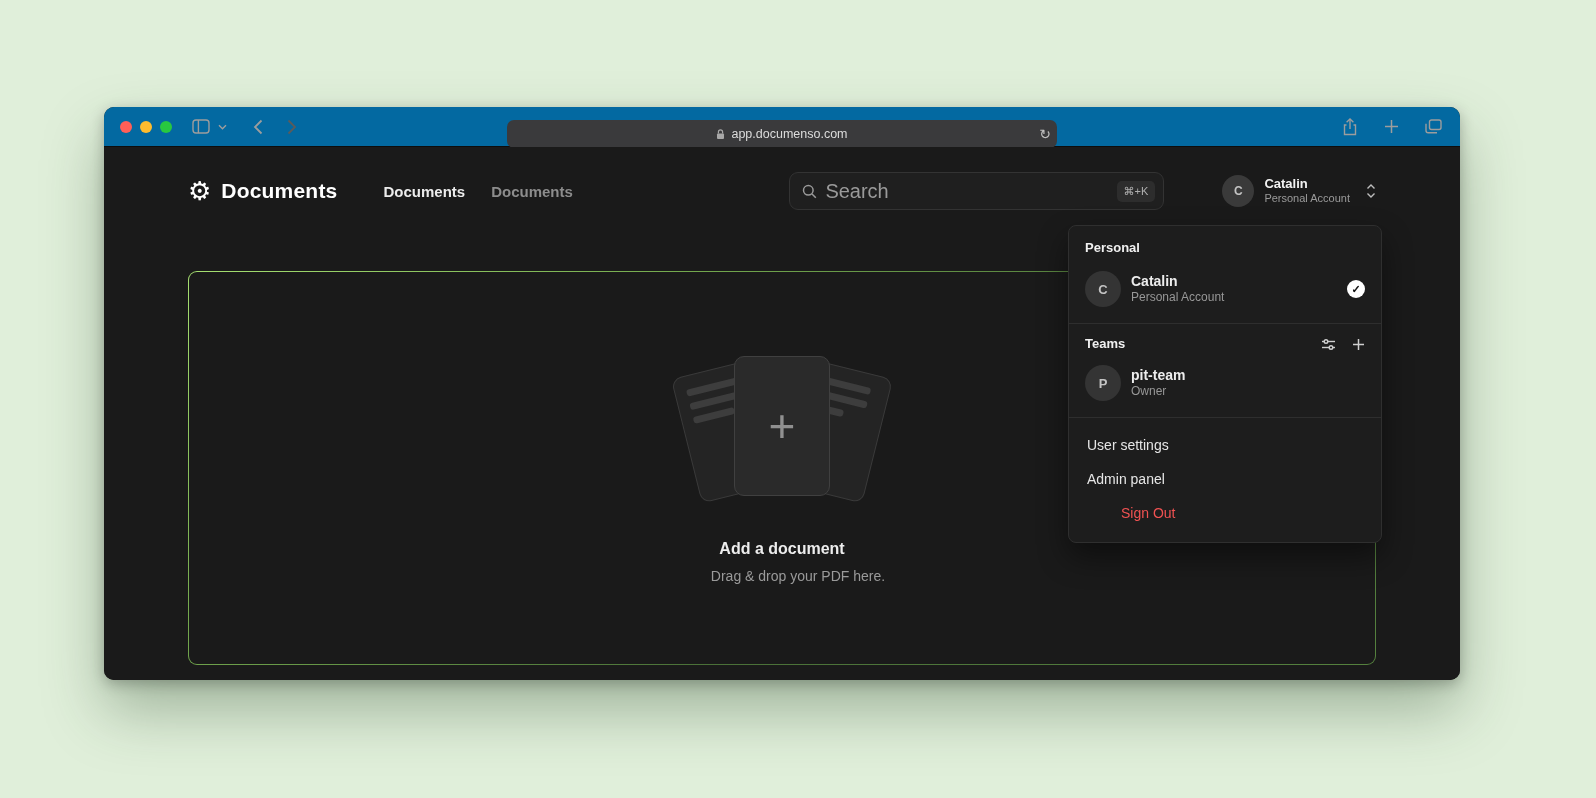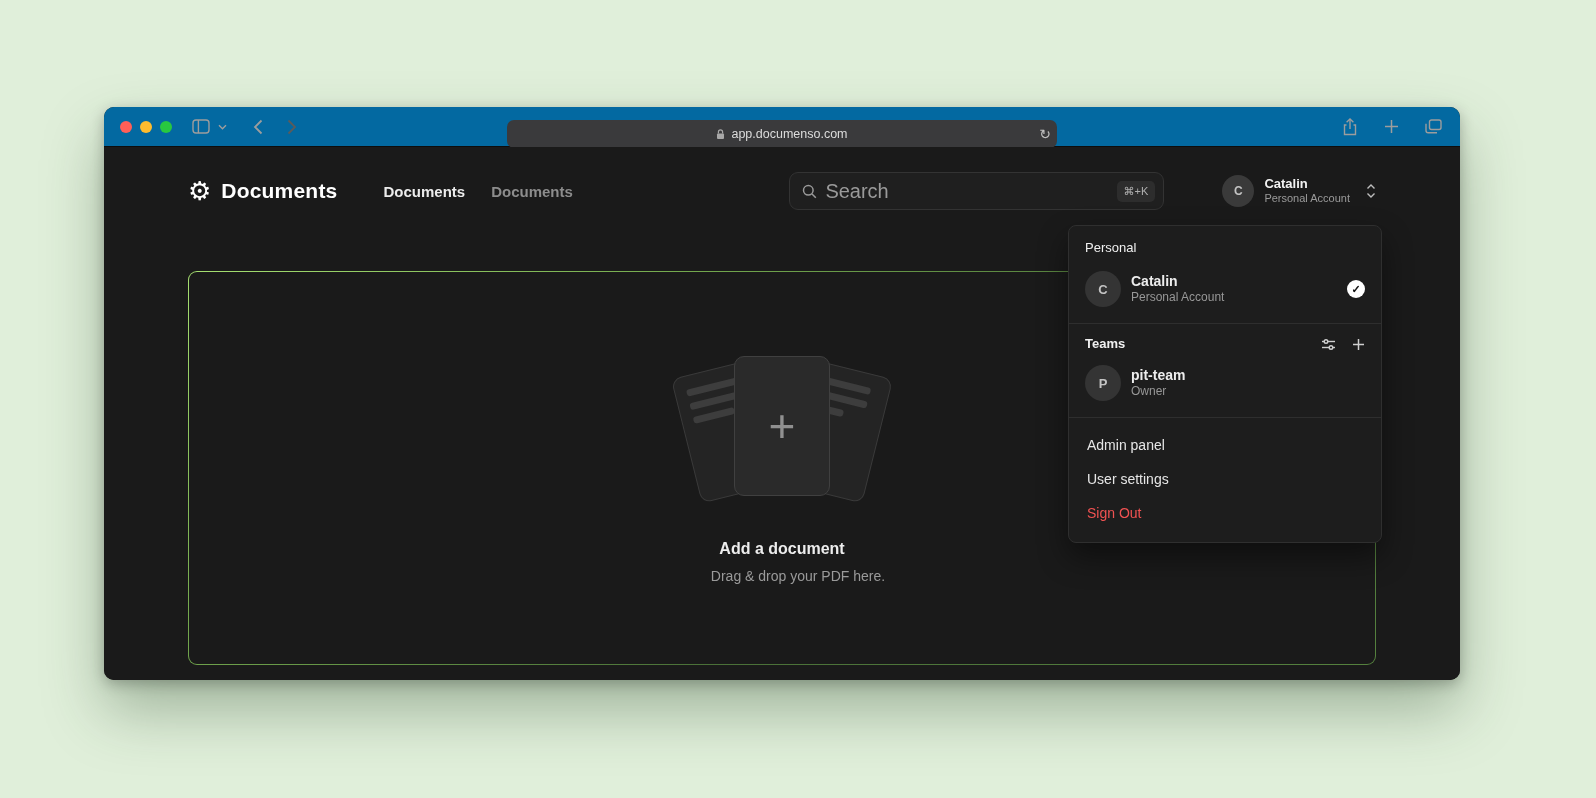--- a/index.html
+++ b/index.html
@@ -102,40 +102,40 @@
   }
   .bigplus { font-size:46px; font-weight:200; color:#909090; line-height:1; }
   .dz-title { color:#ededed; font-size:16px; font-weight:700; }
   .dz-sub { color:#9a9a9a; font-size:14px; margin-top:10px;margin-left:32px; }
   
   .menu {
     position:absolute; top:78px; right:78px; width:314px; z-index:20;
     background:#1d1d1d; border:1px solid #2f2f2f; border-radius:8px;
     padding:12px; box-shadow:0 14px 30px rgba(0,0,0,.45);
   }
-  .menu-label { color:#f0f0f0; font-size:13px; font-weight:400; padding:2px 4px 10px; }
+  .menu-label { color:#f0f0f0; font-size:13px; font-weight:700; padding:2px 4px 10px; }
   .menu-row { display:flex; align-items:center; gap:10px; padding:6px 4px; border-radius:6px; cursor:pointer; }
   .menu-row .avatar { width:36px; height:36px; font-size:13px; background:#343434; }
   .row-name { color:#ededed; font-size:14px; font-weight:600; line-height:1.3; }
   .row-sub { color:#979797; font-size:12px; line-height:1.3; }
   .check {
     margin-left:auto; width:18px; height:18px; border-radius:50%; background:#fff;
     color:#111; font-size:11px; font-weight:700; display:flex; align-items:center; justify-content:center;
   }
   .menu-div { height:1px; background:#2e2e2e; margin:10px -12px; }
   .teams-head { display:flex; align-items:flex-end; padding:2px 4px 8px; }
   .teams-head .menu-label2 { color:#f0f0f0; font-size:13px; font-weight:700; }
   .teams-icons { margin-left:auto; display:flex; gap:16px; }
   .mini-btn { background:none; border:none; color:#cfcfcf; cursor:pointer; display:flex; padding:0; }
   .menu-item {
     display:block; width:100%; text-align:left; background:none; border:none;
     color:#e6e6e6; font-size:14px; padding:9px 6px; border-radius:6px; cursor:pointer;
     font-family:"Liberation Sans", sans-serif;
   }
-  .menu-item.danger { color:#f05252; }
+  .menu-item.danger { color:#f05252;margin-left:34px; }
 </style>
 </head>
 <body>
 
 <div class="desktop">
   <div class="window">
 
     <div class="titlebar">
       <div class="lights">
         <span class="light red"></span>
@@ -297,20 +297,20 @@
         <div class="menu-row">
           <span class="avatar">P</span>
           <span>
             <span class="row-name" style="display:block">pit-team</span>
             <span class="row-sub" style="display:block">Owner</span>
           </span>
         </div>
 
         <div class="menu-div"></div>
 
+        <button class="menu-item">User settings</button>
         <button class="menu-item">Admin panel</button>
-        <button class="menu-item">User settings</button>
         <button class="menu-item danger">Sign Out</button>
       </div>
 
     </div>
   </div>
 </div>
 
 </body></html>

